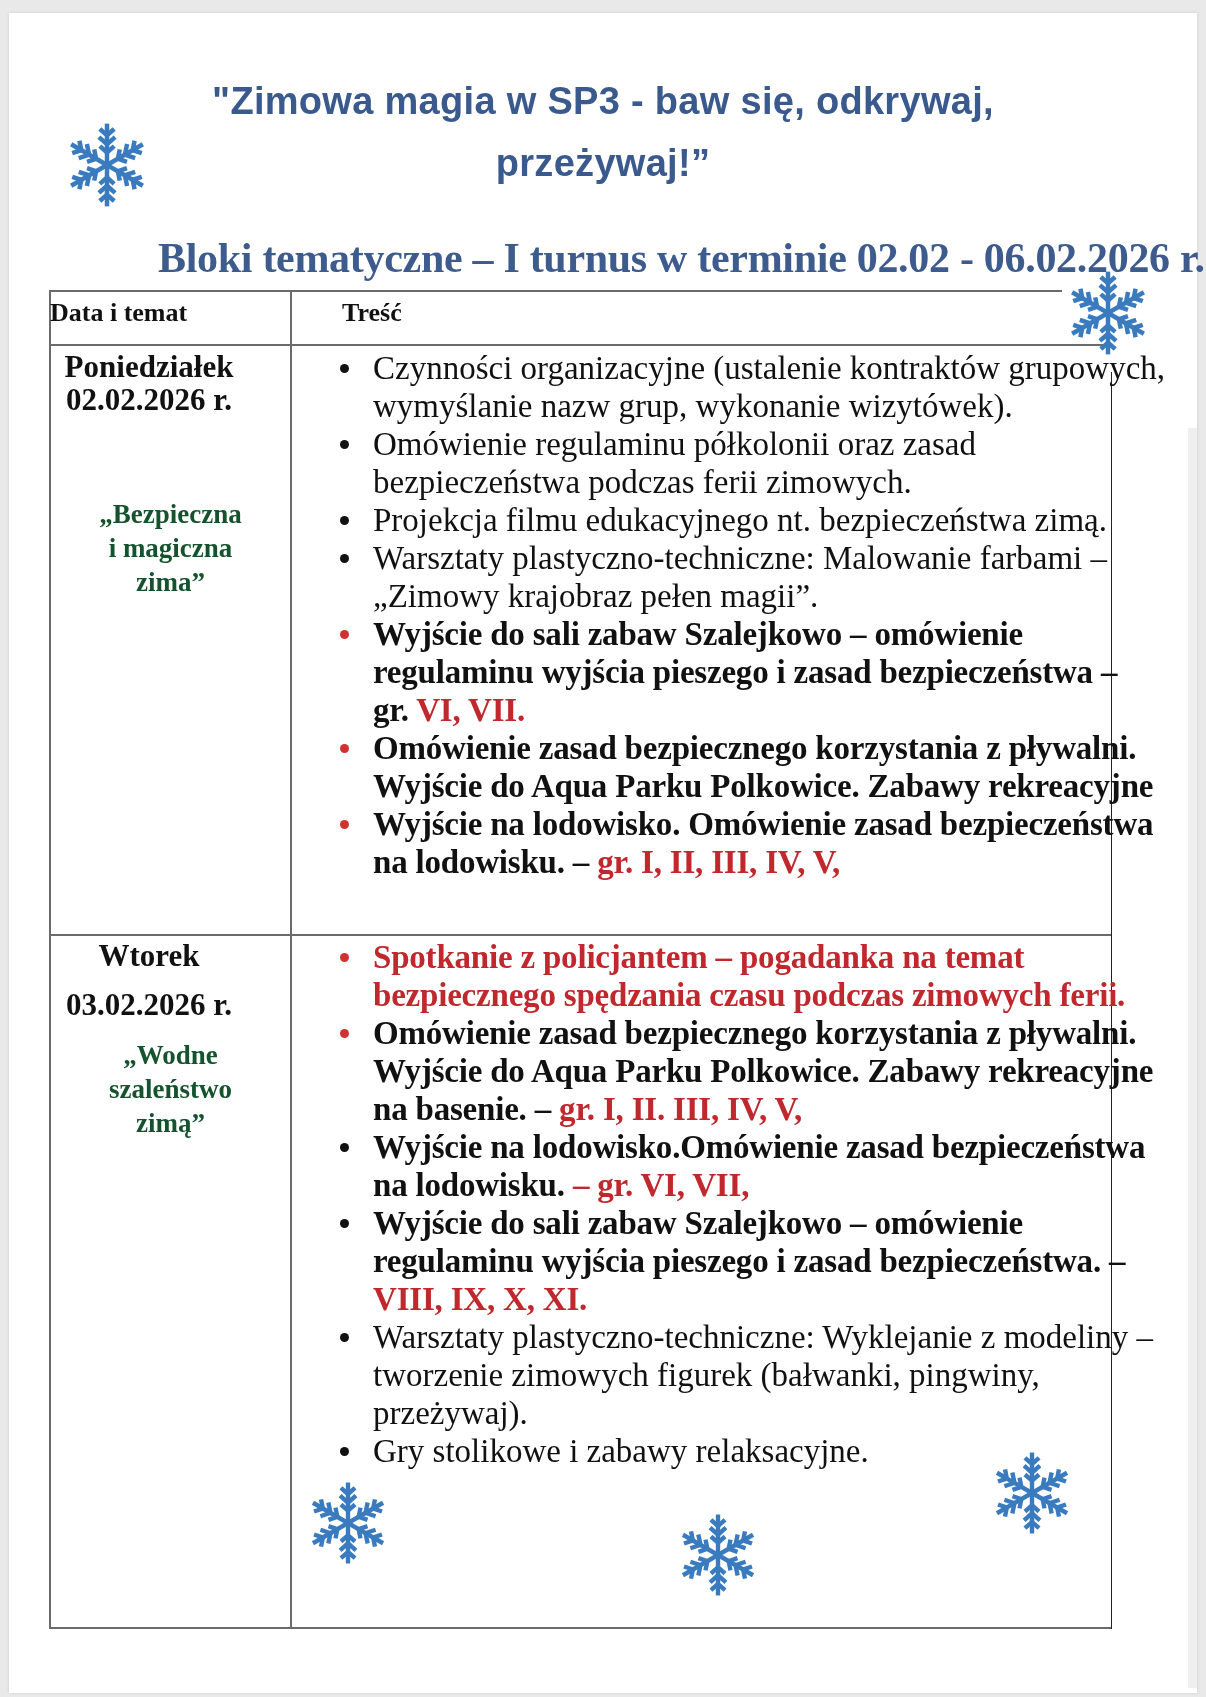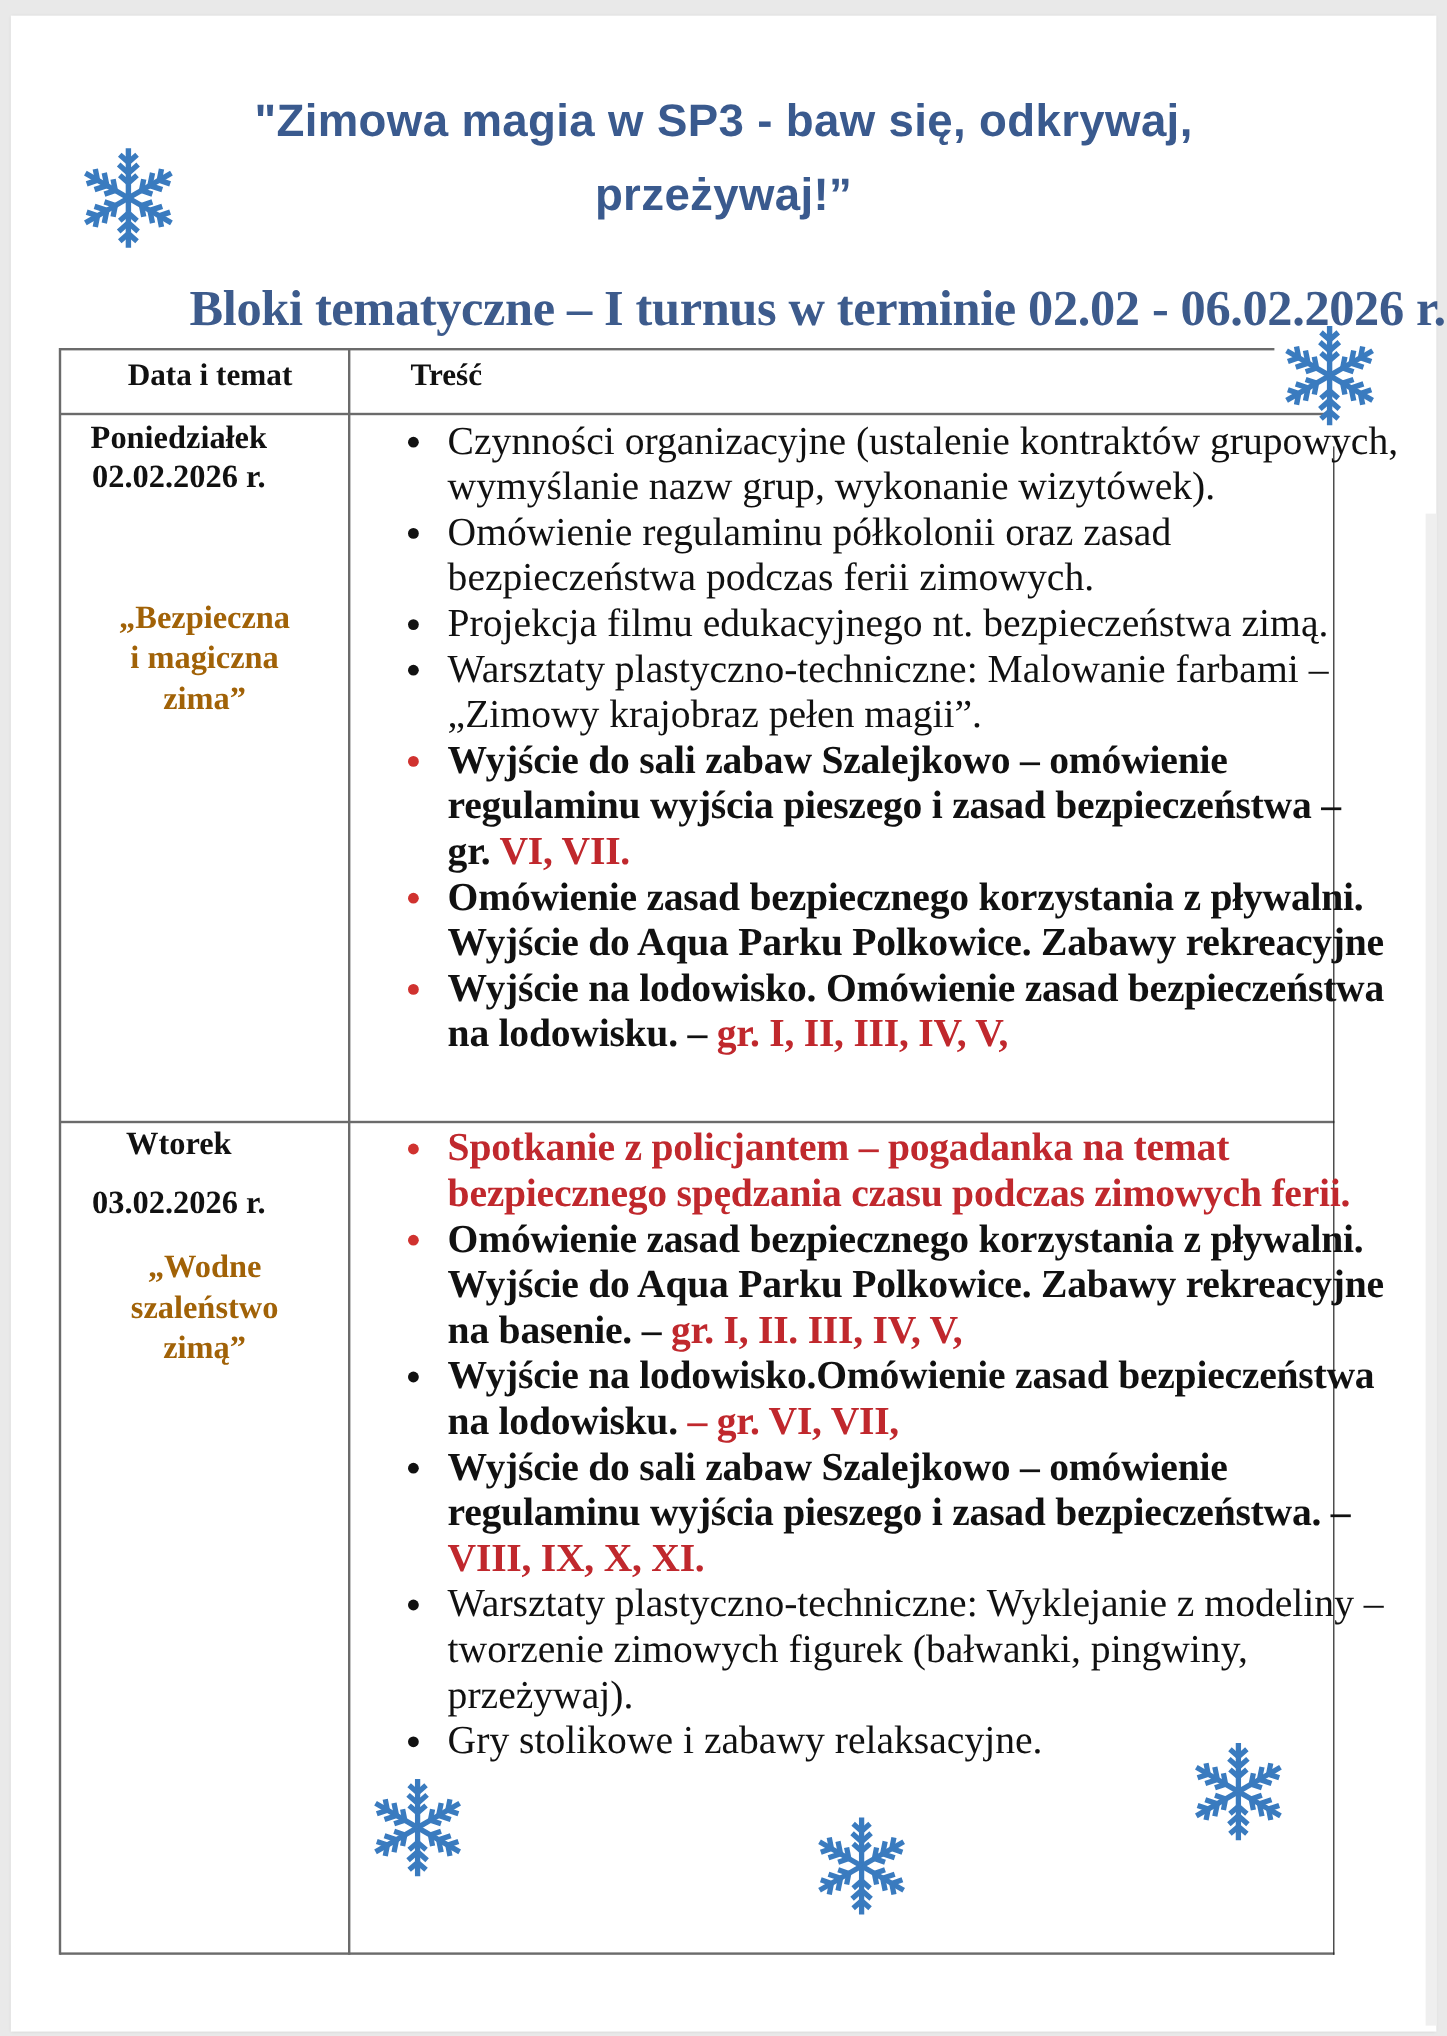--- a/index.html
+++ b/index.html
@@ -8,22 +8,22 @@
   .scroll-track { position:absolute; left:1188px; top:428px; width:9px; height:1260px; background:#efefef; }
   .title { position:absolute; left:0; width:1206px; text-align:center; font-family:"Liberation Sans", sans-serif; font-weight:bold; color:#3a5a8e; font-size:38px; letter-spacing:0.3px; }
   .title.l1 { top:80px; }
   .title.l2 { top:142px; }
   .subtitle { position:absolute; top:234px; left:158px; width:920px; text-align:left; font-family:"Liberation Serif", serif; font-weight:bold; color:#3d5b8c; font-size:42px; white-space:nowrap; letter-spacing:-0.3px; }
   .hline { position:absolute; height:2px; background:#6b6b6b; }
   .vline { position:absolute; width:2px; background:#6b6b6b; }
   .vline.dark { background:#222; width:1px; }
   .hdr { position:absolute; top:298px; font-weight:bold; font-size:26px; color:#111; }
   .daycell { position:absolute; left:50px; width:241px; text-align:center; }
-  .day { position:absolute; left:0; width:198px; text-align:center; font-weight:bold; font-size:27px; color:#111; }
-  .theme { position:absolute; left:0; width:241px; text-align:center; font-weight:bold; font-size:27px; color:#a16207; line-height:34px; }
+  .day { position:absolute; left:0; width:198px; text-align:center; font-weight:bold; font-size:31px; color:#111; }
+  .theme { position:absolute; left:0; width:241px; text-align:center; font-weight:bold; font-size:27px; color:#14532d; line-height:34px; }
   .content { position:absolute; left:342px; width:770px; }
   .item { position:relative; font-size:33px; line-height:38px; color:#111; }
   .item .bullet { position:absolute; left:-2px; top:15px; width:9px; height:9px; border-radius:50%; background:#111; }
   .item .bullet.red { background:#d0322f; }
   .item .txt { margin-left:31px; white-space:nowrap; }
   .item.bold { font-weight:bold; letter-spacing:-0.2px; }
   .red { color:#c0282d; }
   .flake { position:absolute; }
   .flake svg { display:block; }
 </style>
@@ -39,21 +39,21 @@
 
 <div>
   <div class="hline" style="left:50px;top:290px;width:1012px;"></div>
   <div class="hline" style="left:50px;top:344px;width:1062px;"></div>
   <div class="hline" style="left:50px;top:934px;width:1062px;"></div>
   <div class="hline" style="left:50px;top:1627px;width:1062px;"></div>
   <div class="vline" style="left:49px;top:290px;height:1339px;"></div>
   <div class="vline" style="left:290px;top:290px;height:1339px;"></div>
   <div class="vline dark" style="left:1111px;top:372px;height:1257px;"></div>
 
-  <div class="hdr" style="left:50px;width:250px;text-align:center;">Data i temat</div>
+  <div class="hdr" style="left:50px;width:250px;text-align:left;">Data i temat</div>
   <div class="hdr" style="left:342px;">Treść</div>
 
   <div class="daycell" style="top:349px;">
     <div class="day" style="top:0;">Poniedziałek</div>
     <div class="day" style="top:33px;">02.02.2026 r.</div>
     <div class="theme" style="top:148px;">
       <div>„Bezpieczna</div>
       <div>i magiczna</div>
       <div>zima”</div>
     </div>

